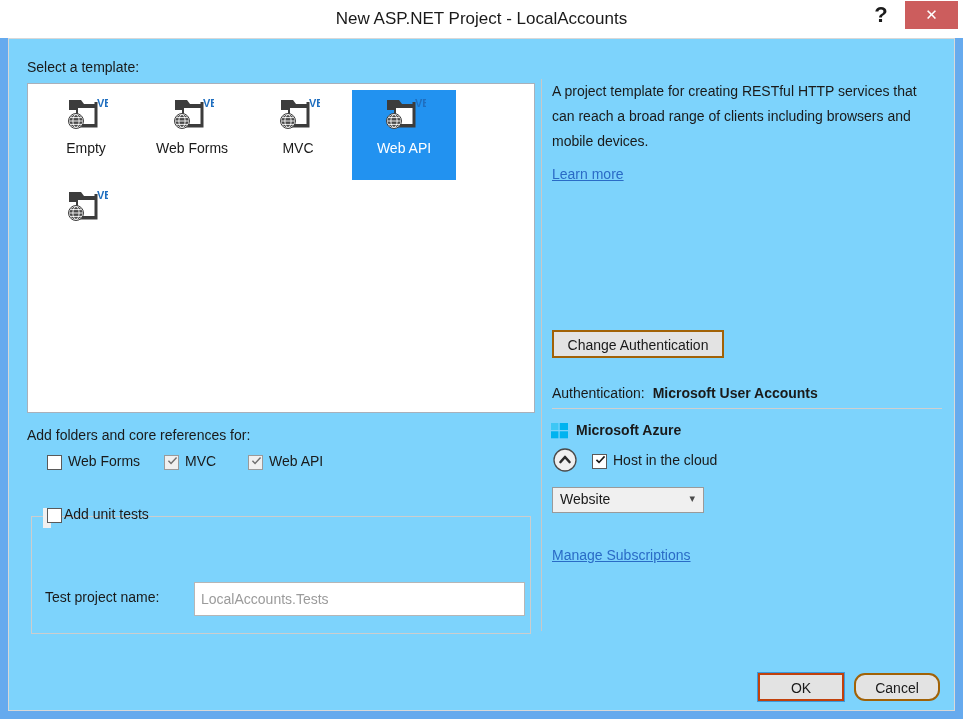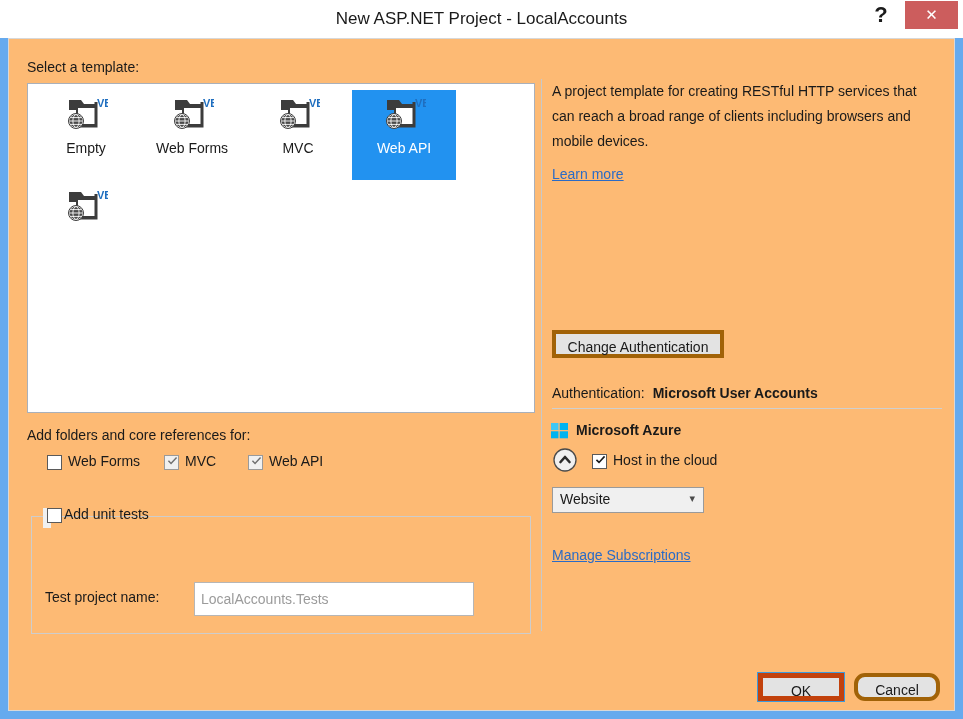--- a/index.html
+++ b/index.html
@@ -67,21 +67,21 @@
     cursor: default;
   }
 
   
   .body-panel {
     position: absolute;
     left: 8px;
     top: 38px;
     width: 947px;
     height: 673px;
-    background: #fdba74;
+    background: #7dd3fc;
     box-sizing: border-box;
     border: 1px solid #d8d8d8;
   }
 
   .lbl {
     position: absolute;
     font-size: 14px;
     color: #1a1a1a;
     white-space: nowrap;
   }
@@ -183,21 +183,21 @@
     top: -10px;
     height: 20px;
     background: #f0f0f0;
     padding: 0 4px;
   }
   #test-project-name-label { left: 36px; top: 550px; }
   .text-input {
     position: absolute;
     left: 185px;
     top: 543px;
-    width: 280px;
+    width: 331px;
     height: 25px;
     box-sizing: border-box;
     background: #ffffff;
     border: 1px solid #b6b6b6;
     font-family: "Liberation Sans", sans-serif;
     font-size: 14px;
     color: #9b9b9b;
     padding: 16px 6px;
     outline: none;
   }
@@ -230,21 +230,21 @@
     cursor: pointer;
     white-space: nowrap;
   }
   #learn-more-link { left: 543px; top: 127px; }
   #manage-subscriptions-link { left: 543px; top: 508px; }
 
   .btn {
     position: absolute;
     box-sizing: border-box;
     background: #e3e3e3;
-    border: 4px solid #a16207;
+    border: 2px solid #a16207;
     font-family: "Liberation Sans", sans-serif;
     font-size: 14px;
     color: #1a1a1a;
     cursor: default;
     text-align: center;
   }
   #change-auth-button {
     left: 543px;
     top: 291px;
     width: 172px;
@@ -329,21 +329,21 @@
     color: #4a4a4a;
   }
 
   
   #ok-button {
     left: 749px;
     top: 634px;
     width: 86px;
     height: 28px;
     line-height: 26px;
-    border: 5px solid #c2410c;
+    border: 2px solid #c2410c;
     outline: 1px solid #3c9adc;
   }
   #cancel-button {
     left: 845px;
     top: 634px;
     width: 86px;
     height: 28px;
     line-height: 26px;
     border-radius: 11px;
   }

